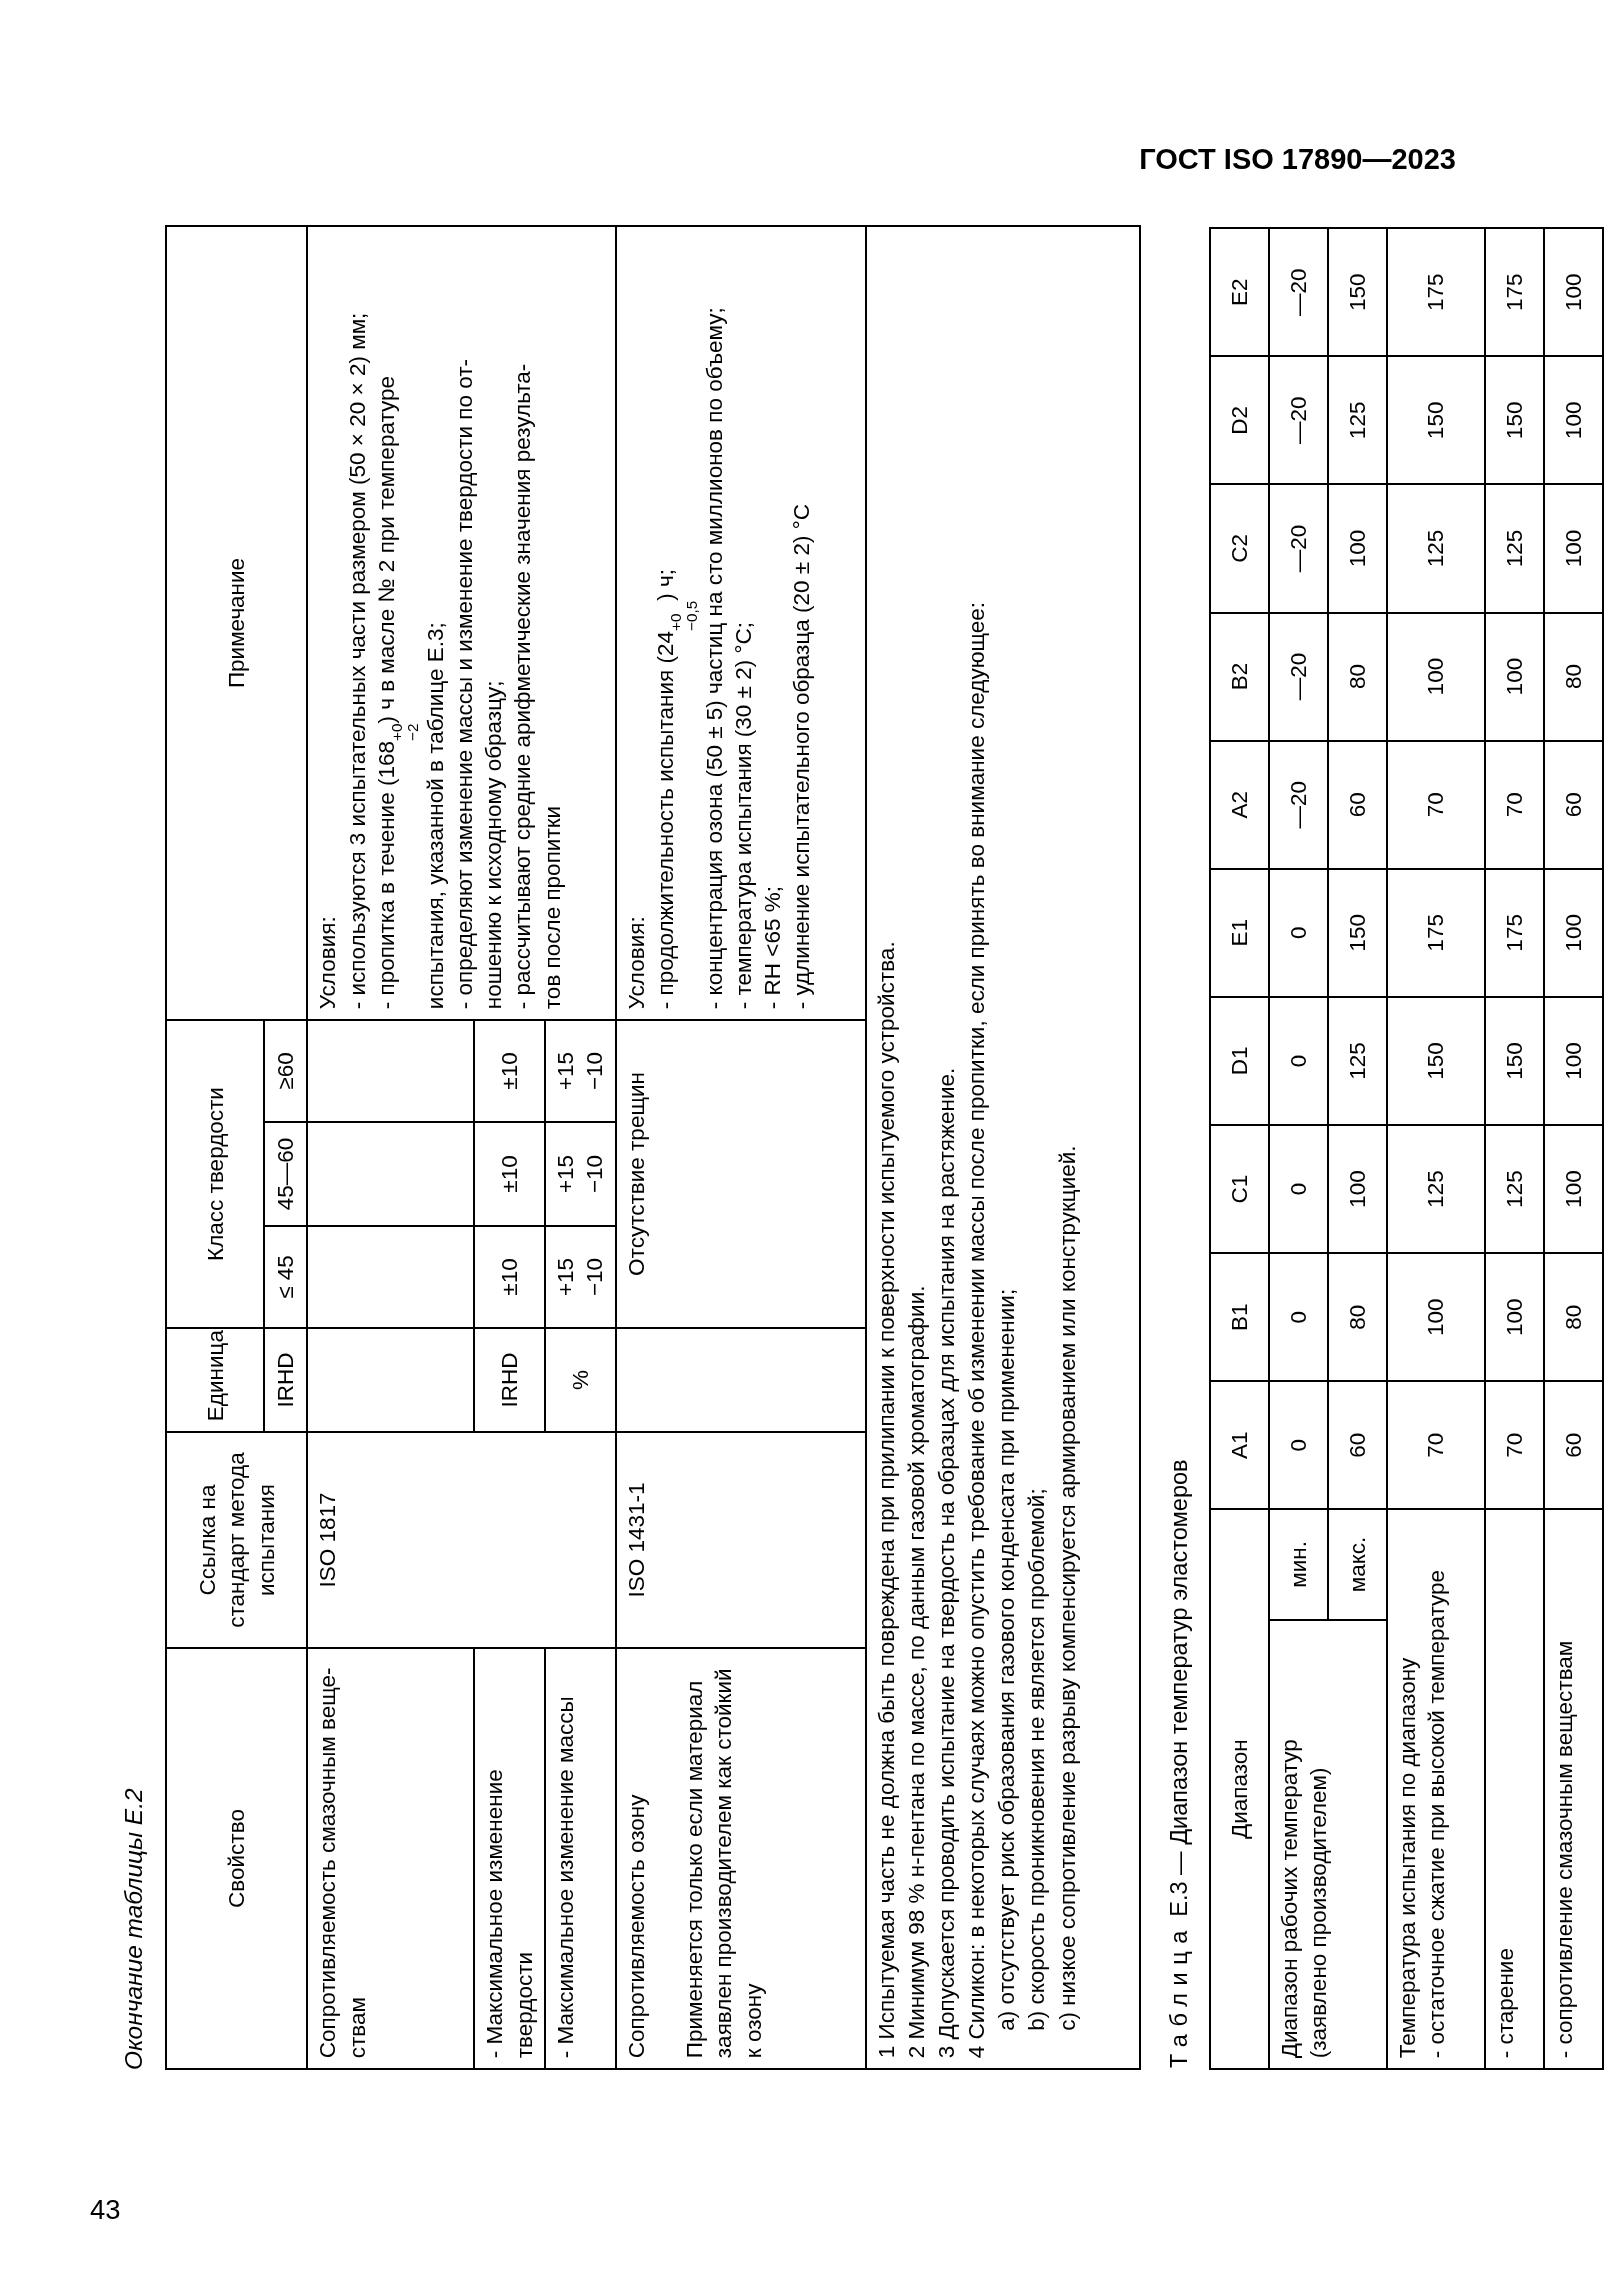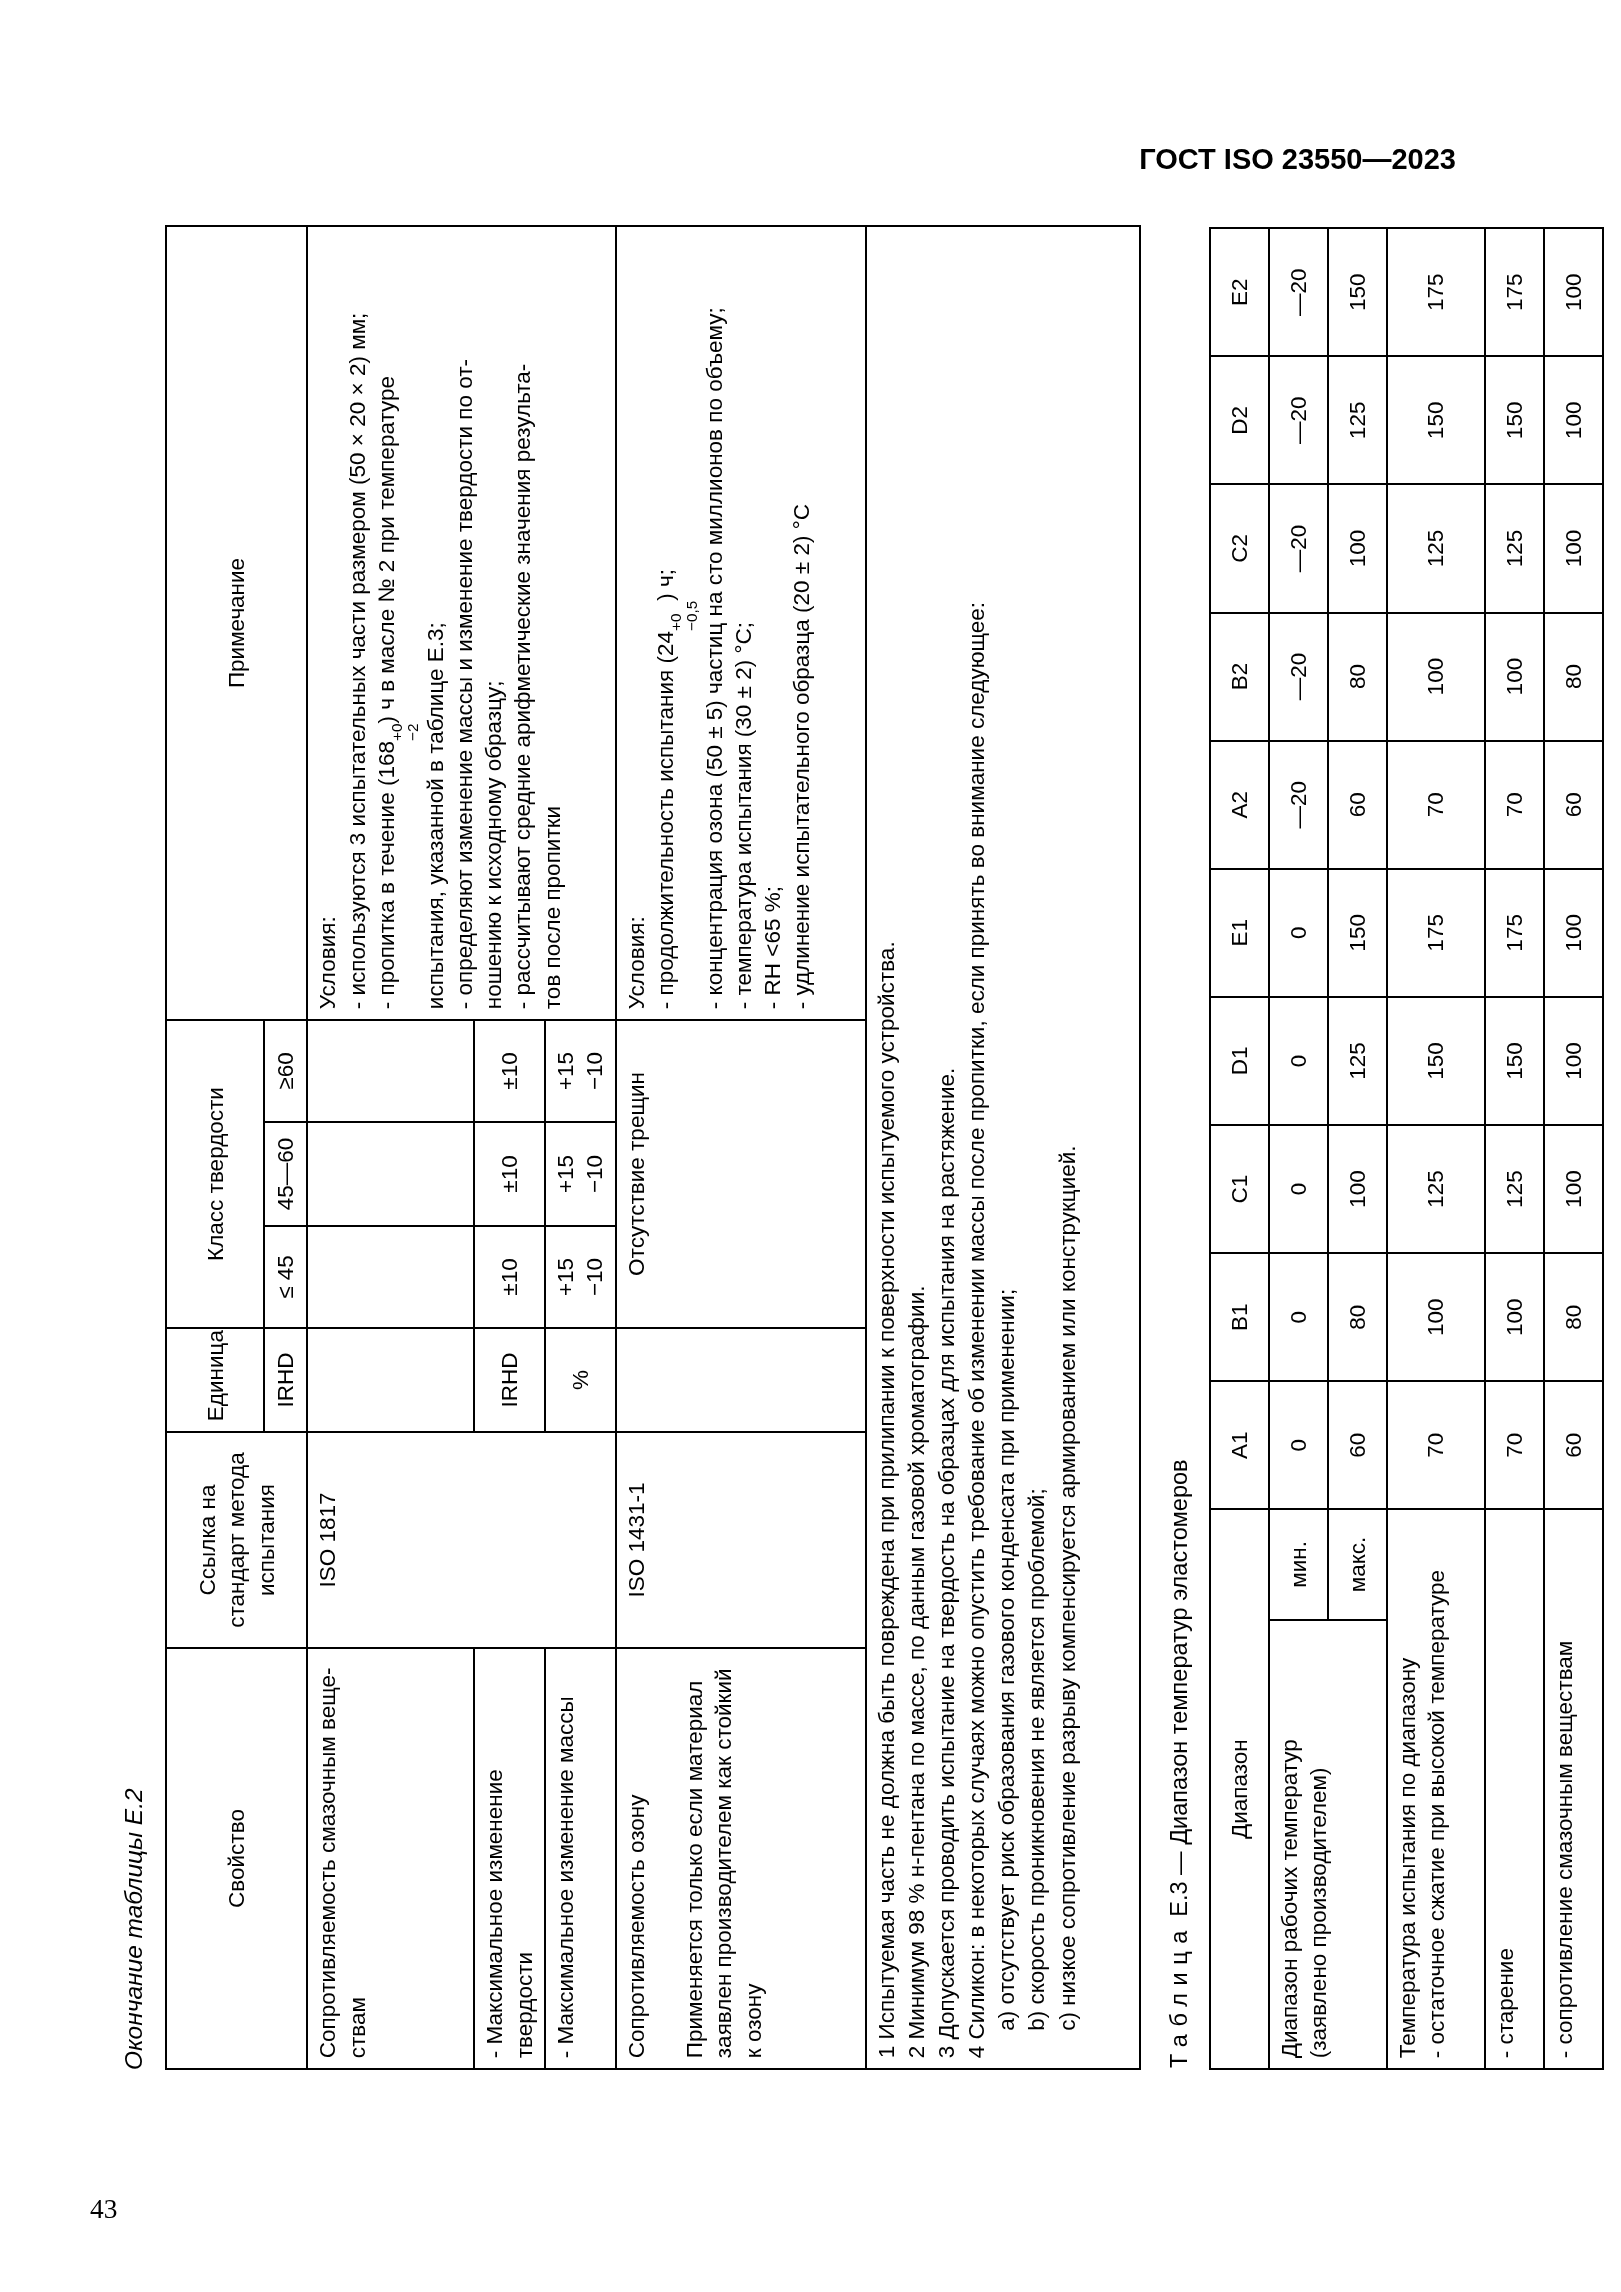--- a/index.html
+++ b/index.html
@@ -2,21 +2,21 @@
 <html><head>
 <meta charset="utf-8">
 <style>
   html,body{margin:0;padding:0;}
   body{
     width:1621px;height:2293px;position:relative;overflow:hidden;
     background:#ffffff;color:#000;
     font-family:"Liberation Sans", sans-serif;
   }
   .doc-header{position:absolute;top:143px;right:165px;font-size:29px;font-weight:bold;}
-  .page-number{position:absolute;left:90px;top:2194px;font-size:27.4px;font-family:Liberation Serif, serif;}
+  .page-number{position:absolute;left:90px;top:2194px;font-size:27.4px;}
 
   
   .rot{
     position:absolute;left:116px;top:2070px;width:1843px;height:1500px;
     transform:rotate(-90deg);transform-origin:0 0;
   }
   .cap-e2{font-style:italic;font-size:24.5px;margin:3.9px 0 17.6px 0;}
 
   table{border-collapse:collapse;table-layout:fixed;width:1843px;}
   td,th{
@@ -31,21 +31,21 @@
   .stk{display:inline-flex;flex-direction:column;font-size:0.68em;line-height:1.05;vertical-align:-0.5em;}
   .fn{font-size:22.5px;line-height:1.34;border:2px solid #000;}
   .fn .ind{padding-left:27.4px;}
 
   .e3-title{font-size:23.5px;margin:25.5px 0 15.7px 2px;}
   .e3-title .sp{letter-spacing:0.32em;}
 </style>
 </head>
 <body>
 
-<div class="doc-header">ГОСТ ISO 23550—2023</div>
+<div class="doc-header">ГОСТ ISO 17890—2023</div>
 
 <div class="rot">
 
   <div class="cap-e2">Окончание таблицы Е.2</div>
 
   <table class="e2">
     <colgroup>
       <col style="width:421px">
         <col style="width:216px">
         <col style="width:104px">

